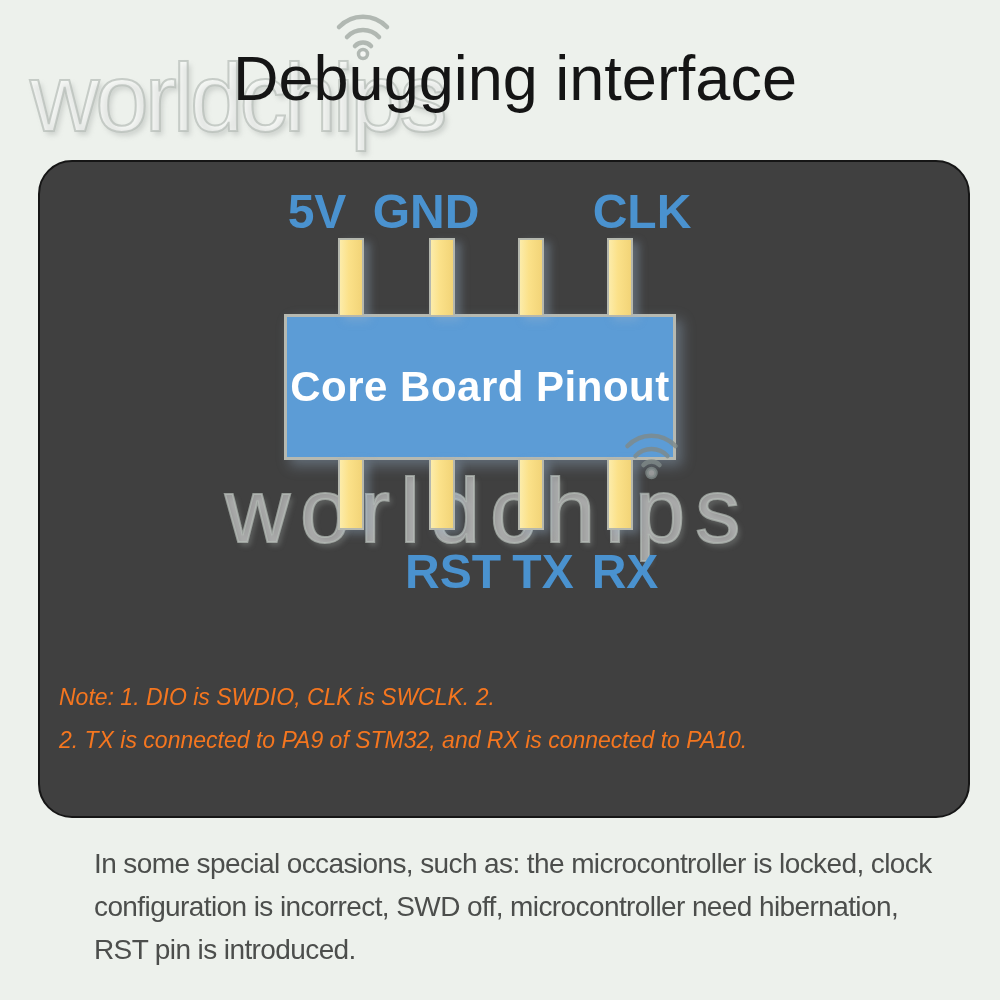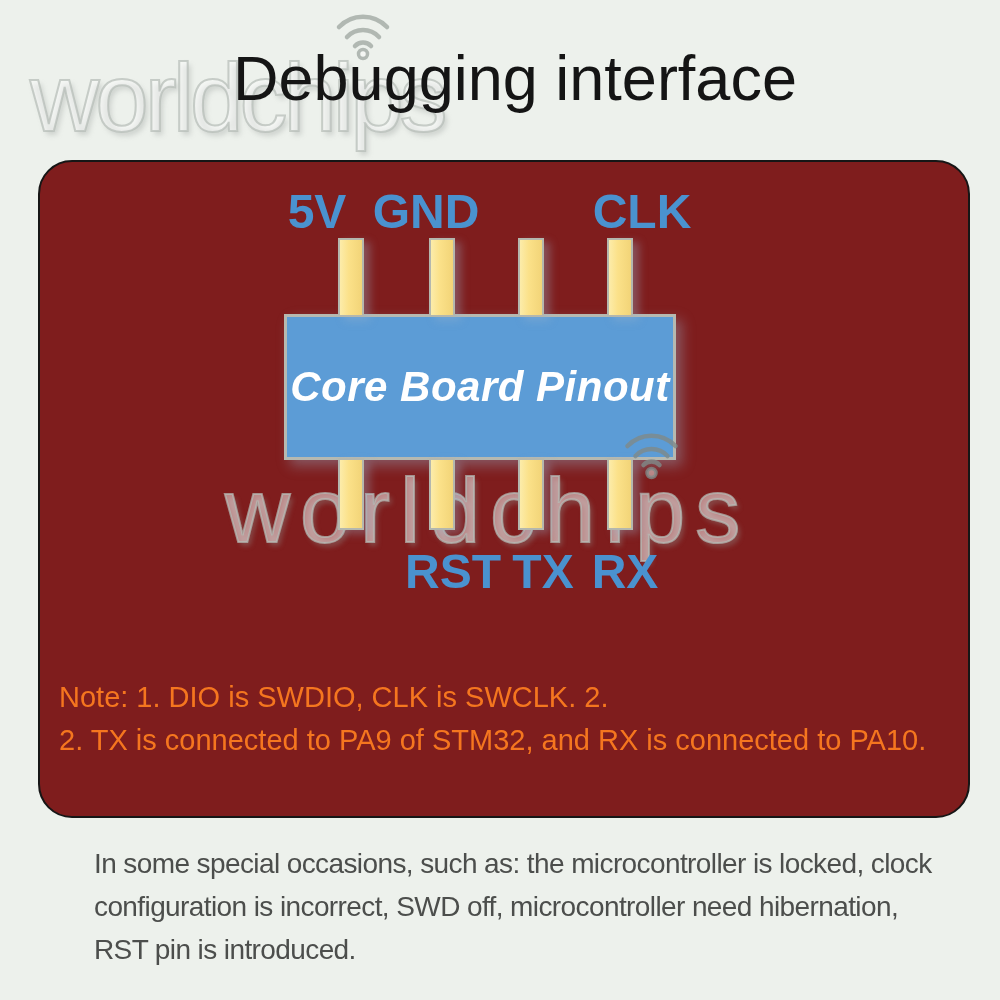--- a/index.html
+++ b/index.html
@@ -29,21 +29,21 @@
   
   .title {
     position:absolute; left:0; top:42px; width:1000px; padding-left:30px;
     text-align:center; font-size:63px; font-weight:400; color:#151515;
     letter-spacing:0px; z-index:2;
   }
 
   
   .card {
     position:absolute; left:38px; top:160px; width:932px; height:658px;
-    border:2px solid #161616; border-radius:34px; background:#7f1d1d; z-index:2;
+    border:2px solid #161616; border-radius:34px; background:#404040; z-index:2;
   }
 
   .pin-label {
     position:absolute; transform:translateX(-50%);
     font-size:48px; font-weight:700; color:#4a92cf; z-index:5; line-height:1;
   }
   .pin-label.top { top:26px; }
   .pin-label.bottom { top:386px; }
 
   .pin {
@@ -56,27 +56,26 @@
   }
   .pin.top { top:76px; height:79px; }
   .pin.bottom { top:296px; height:72px; }
 
   .chip {
     position:absolute; left:244px; top:152px; width:392px; height:146px;
     background:#5c9cd6; border:3px solid #b6b9b1;
     box-shadow:6px 6px 12px rgba(150,175,200,0.4);
     display:flex; align-items:center; justify-content:center;
     z-index:2;
-    font-style:italic;
   }
   .chip-label { font-size:42px; font-weight:600; color:#ffffff; letter-spacing:0.5px; }
 
   .notes { position:absolute; left:19px; top:514px; z-index:5; }
   .note-line {
-    font-size:29px; line-height:43px; color:#f5761f; white-space:nowrap;
+    font-size:23px; line-height:43px; color:#f5761f; white-space:nowrap;font-style:italic;
   }
 
   
   .footer { position:absolute; left:52px; top:842px; z-index:2; }
   .footer-line {
     font-size:28px; line-height:43px; color:#4c4e4c;
     letter-spacing:-0.6px; white-space:nowrap;margin-left:42px;
   }
 </style>
 </head>

